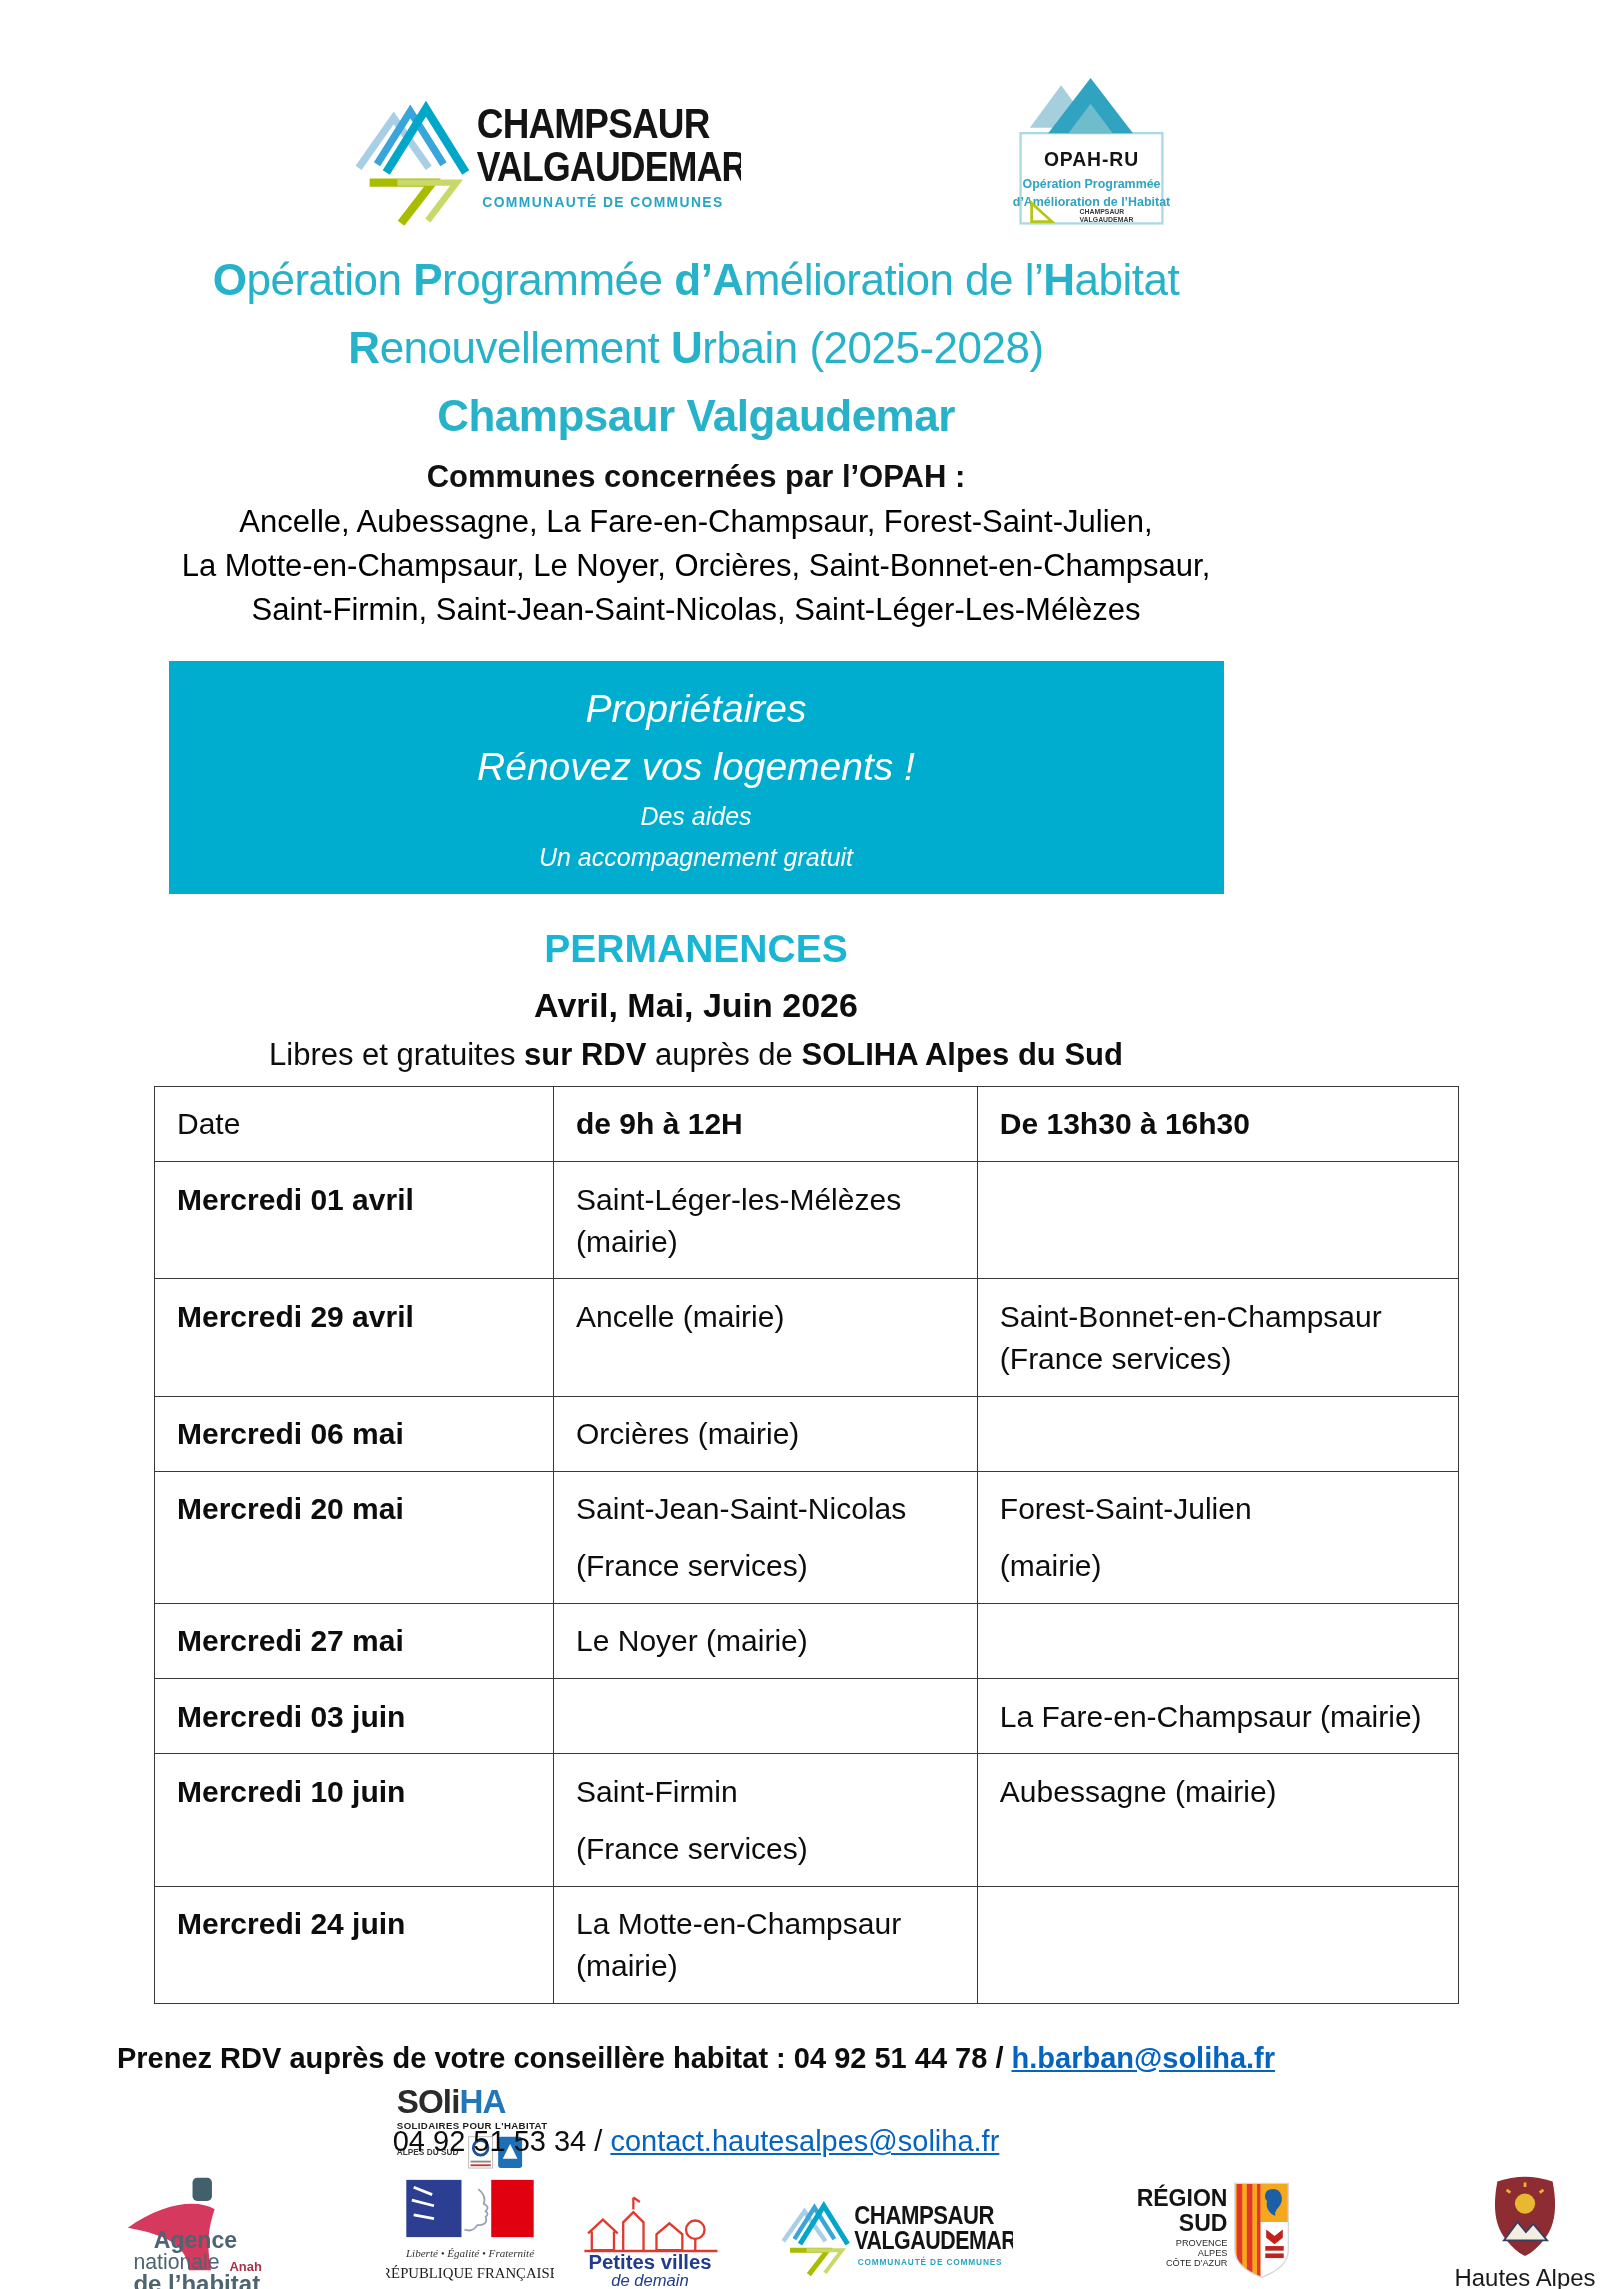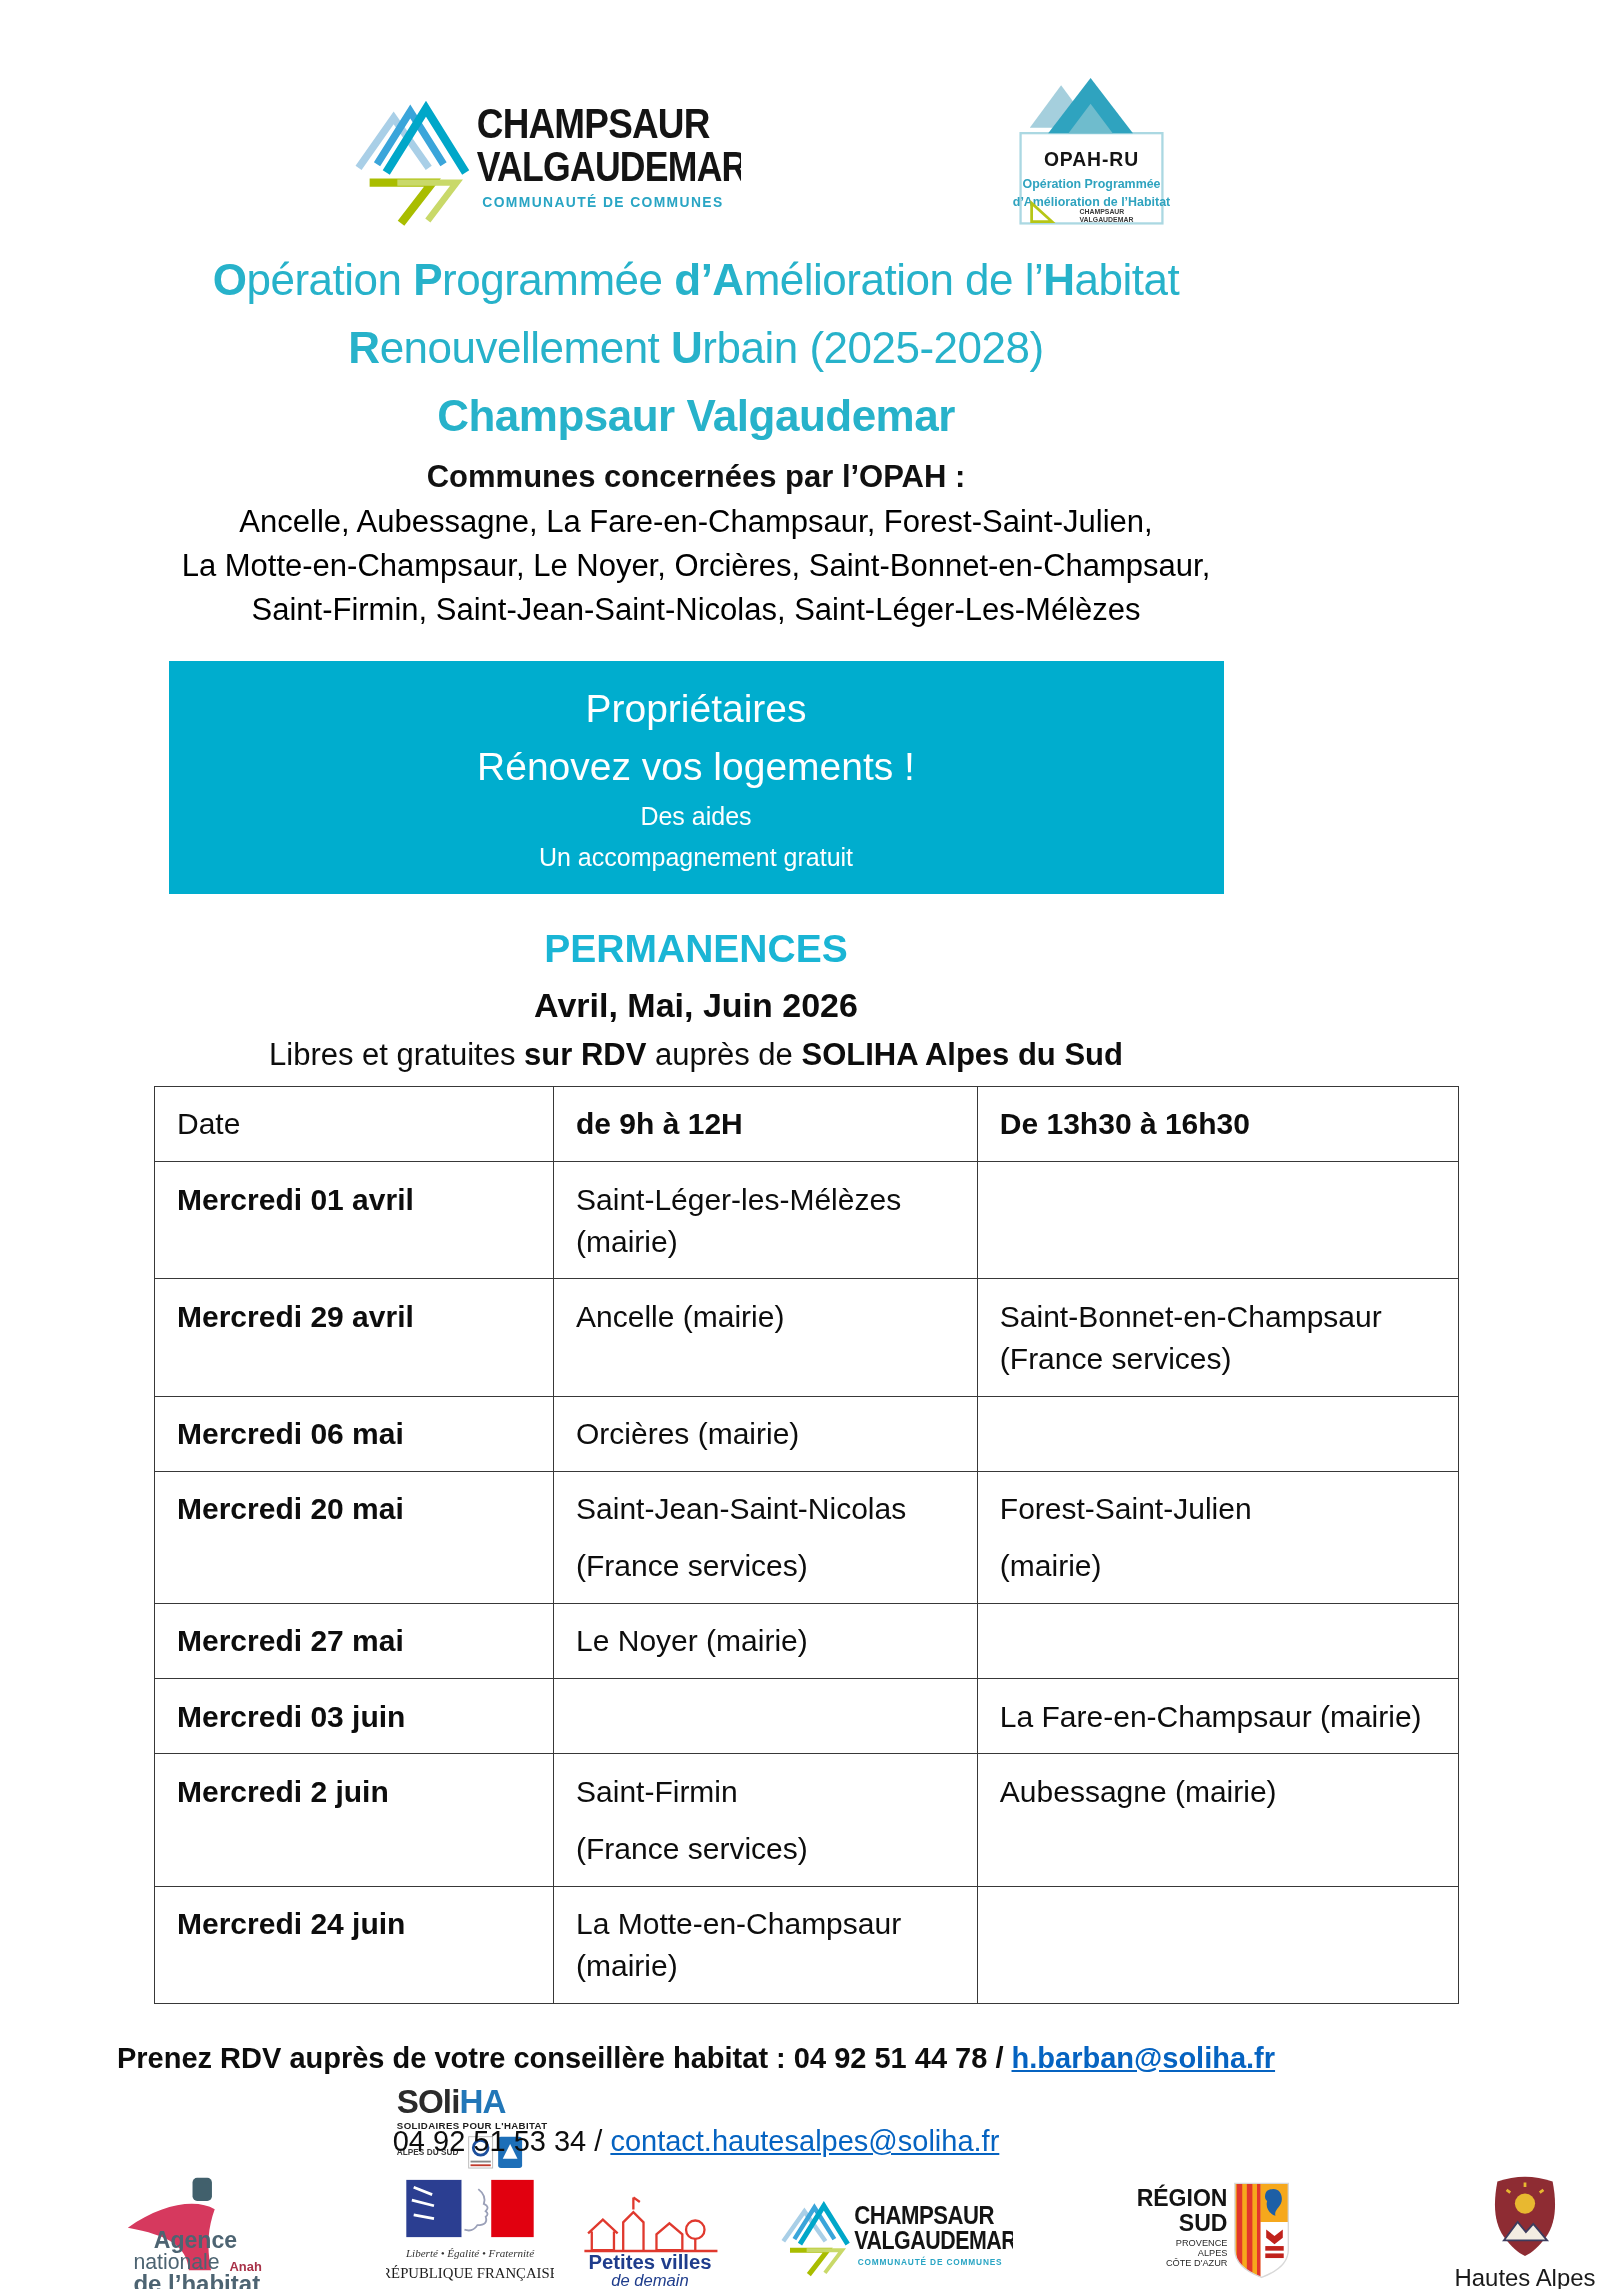--- a/index.html
+++ b/index.html
@@ -18,21 +18,21 @@
   .title-line .seg-b { font-weight:700; }
   .title-line3 { font-weight:700; }
 
   
   .communes { text-align:center; margin-top:3.7px; }
   .communes-heading { font-size:31px; font-weight:700; line-height:46px; color:#111; }
   .communes-lines { font-size:31px; line-height:44px; color:#000000; }
 
   
   .banner { width:1055px; margin:29.5px auto 0 auto; background:#00adce; color:#ffffff;
-    text-align:center; padding:18.5px 9.2px 16.6px 9.2px; }
+    text-align:center; padding:18.5px 9.2px 16.6px 9.2px;font-style:italic; }
   .banner-l1,.banner-l2 { font-size:39px; line-height:58px; }
   .banner-l3,.banner-l4 { font-size:25px; line-height:41px; }
 
   
   .perm-title { margin-top:31px; text-align:center; color:#1ab5d5; font-weight:700; font-size:39px; line-height:48px; }
   .perm-period { margin-top:11px; text-align:center; font-weight:700; font-size:34px; line-height:42px; color:#0d0d0d; }
   .perm-sub { margin-top:7.4px; text-align:center; font-size:31px; line-height:41px; color:#0d0d0d; }
   .perm-sub .seg-b { font-weight:700; }
 
   
@@ -189,21 +189,21 @@
           <td class="c-loc"></td>
         </tr>
         <tr>
           <td class="c-date">Mercredi 03 juin</td>
           <td class="c-loc"></td>
           <td class="c-loc">
             <div class="loc-line">La Fare-en-Champsaur (mairie)</div>
           </td>
         </tr>
         <tr>
-          <td class="c-date">Mercredi 2 juin</td>
+          <td class="c-date">Mercredi 10 juin</td>
           <td class="c-loc spaced">
             <div class="loc-line">Saint-Firmin</div>
             <div class="loc-line">(France services)</div>
           </td>
           <td class="c-loc">
             <div class="loc-line">Aubessagne (mairie)</div>
           </td>
         </tr>
         <tr>
           <td class="c-date">Mercredi 24 juin</td>

